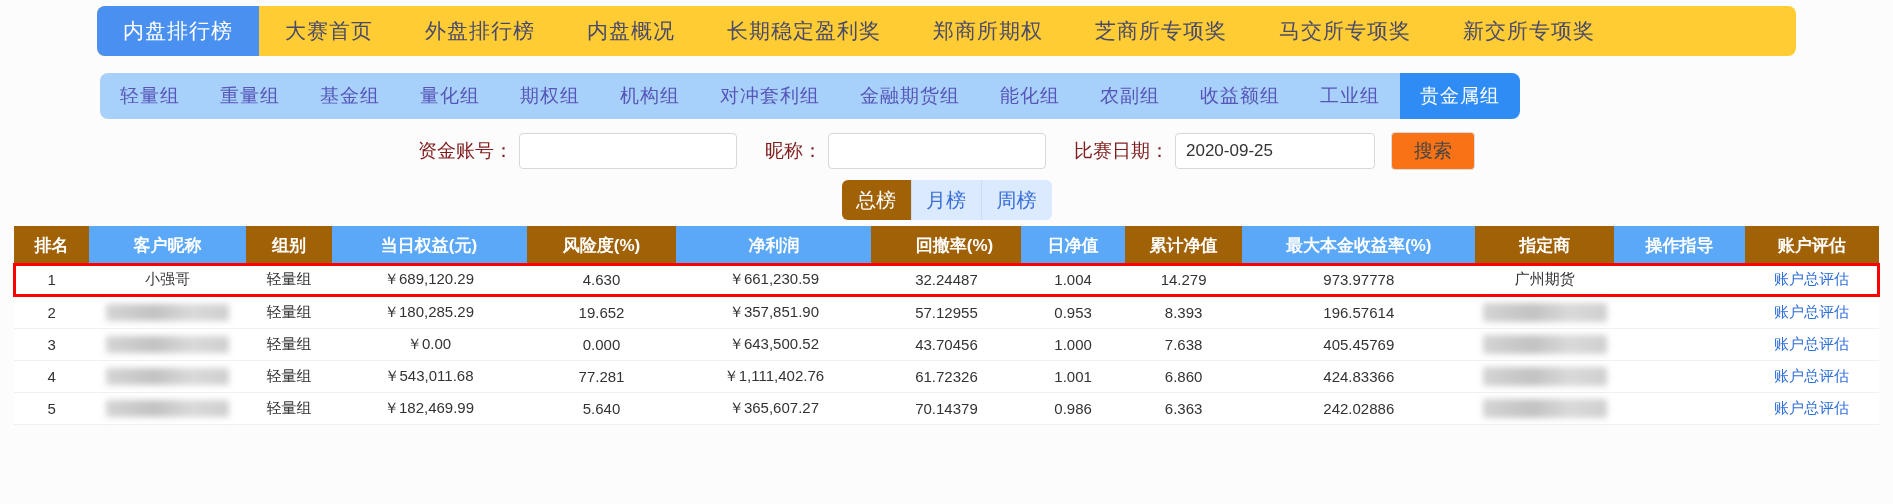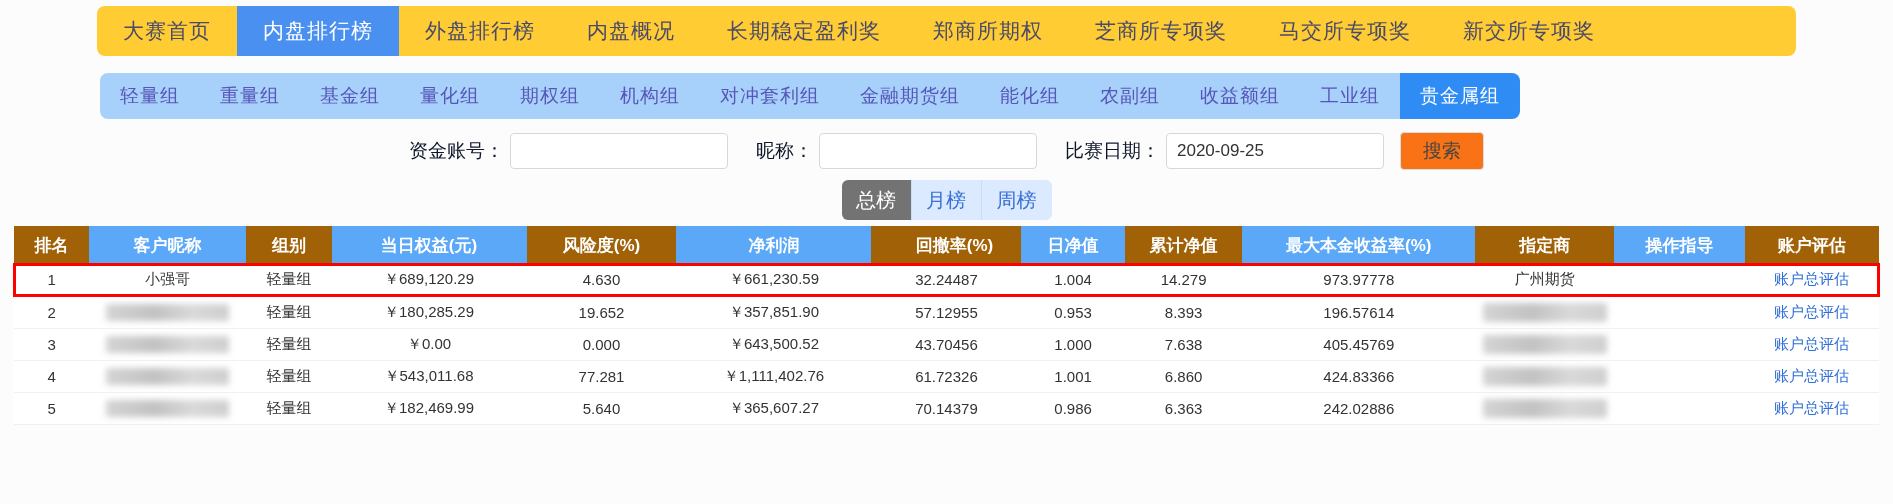--- a/index.html
+++ b/index.html
@@ -50,51 +50,51 @@
     background: #2f8cf5; color: #ffffff; border-radius: 0 8px 8px 0;
   }
 
   
   .formrow {
     position: absolute; left: 0; top: 126px;
     width: 1893px; height: 50px;
     display: flex; align-items: center; justify-content: center;
   }
   .form-label {
-    font-size: 19px; color: #0f172a; white-space: nowrap; margin-right: 6px;
+    font-size: 19px; color: #7f1d1d; white-space: nowrap; margin-right: 6px;
   }
   .form-input {
     height: 36px; border: 1px solid #d8d8d8; border-radius: 4px;
     background: #fff; font-size: 17px; color: #333;
     padding: 0 10px; outline: none; font-family: inherit;
   }
   .inp-account { width: 218px; margin-right: 28px; }
   .inp-nick    { width: 218px; margin-right: 28px; }
-  .inp-date    { width: 218px; margin-right: 16px; }
+  .inp-date    { width: 200px; margin-right: 16px; }
   .search-btn {
     height: 38px; min-width: 84px; padding: 0 16px;
     background: #f97316; border: 1px solid #dcdcdc; border-radius: 4px;
     font-size: 19px; color: #444; cursor: pointer; font-family: inherit;
   }
 
   
   .periodrow {
     position: absolute; left: 0; top: 178px;
     width: 1893px; height: 44px;
     display: flex; align-items: center; justify-content: center;
   }
   .period-tab {
     width: 70px; height: 40px;
     display: flex; align-items: center; justify-content: center;
     background: #dbeafe; color: #3a6fd8; font-size: 20px;
     cursor: pointer; border-right: 1px solid #c9ddf8;
   }
   .period-tab:first-child { border-radius: 6px 0 0 6px; }
   .period-tab:last-child { border-radius: 0 6px 6px 0; border-right: none; }
-  .period-tab.active { background: #737373; color: #fff; font-family: Liberation Serif, serif; }
+  .period-tab.active { background: #a16207; color: #fff; font-family: Liberation Serif, serif; }
 
   
   .table-wrap {
     position: absolute; left: 14px; top: 226px;
     width: 1865px;
   }
   table.rank { border-collapse: collapse; width: 1865px; table-layout: fixed; }
   table.rank thead th {
     height: 38px; background: #a16207; color: #fff;
     font-size: 17px; font-weight: bold; text-align: center;
@@ -118,25 +118,25 @@
     filter: blur(3px); border-radius: 2px; vertical-align: middle;
   }
   .blur.wide { width: 90%; height: 19px; }
 </style>
 </head>
 <body>
 
 <div class="page">
 
   <div class="topnav-wrap" id="topnav">
-      <div class="topnav-item">
-        <span>大赛首页</span>
-      </div>
       <div class="topnav-item active">
         <span>内盘排行榜</span>
+      </div>
+      <div class="topnav-item">
+        <span>大赛首页</span>
       </div>
       <div class="topnav-item">
         <span>外盘排行榜</span>
       </div>
       <div class="topnav-item">
         <span>内盘概况</span>
       </div>
       <div class="topnav-item">
         <span>长期稳定盈利奖</span>
       </div>

